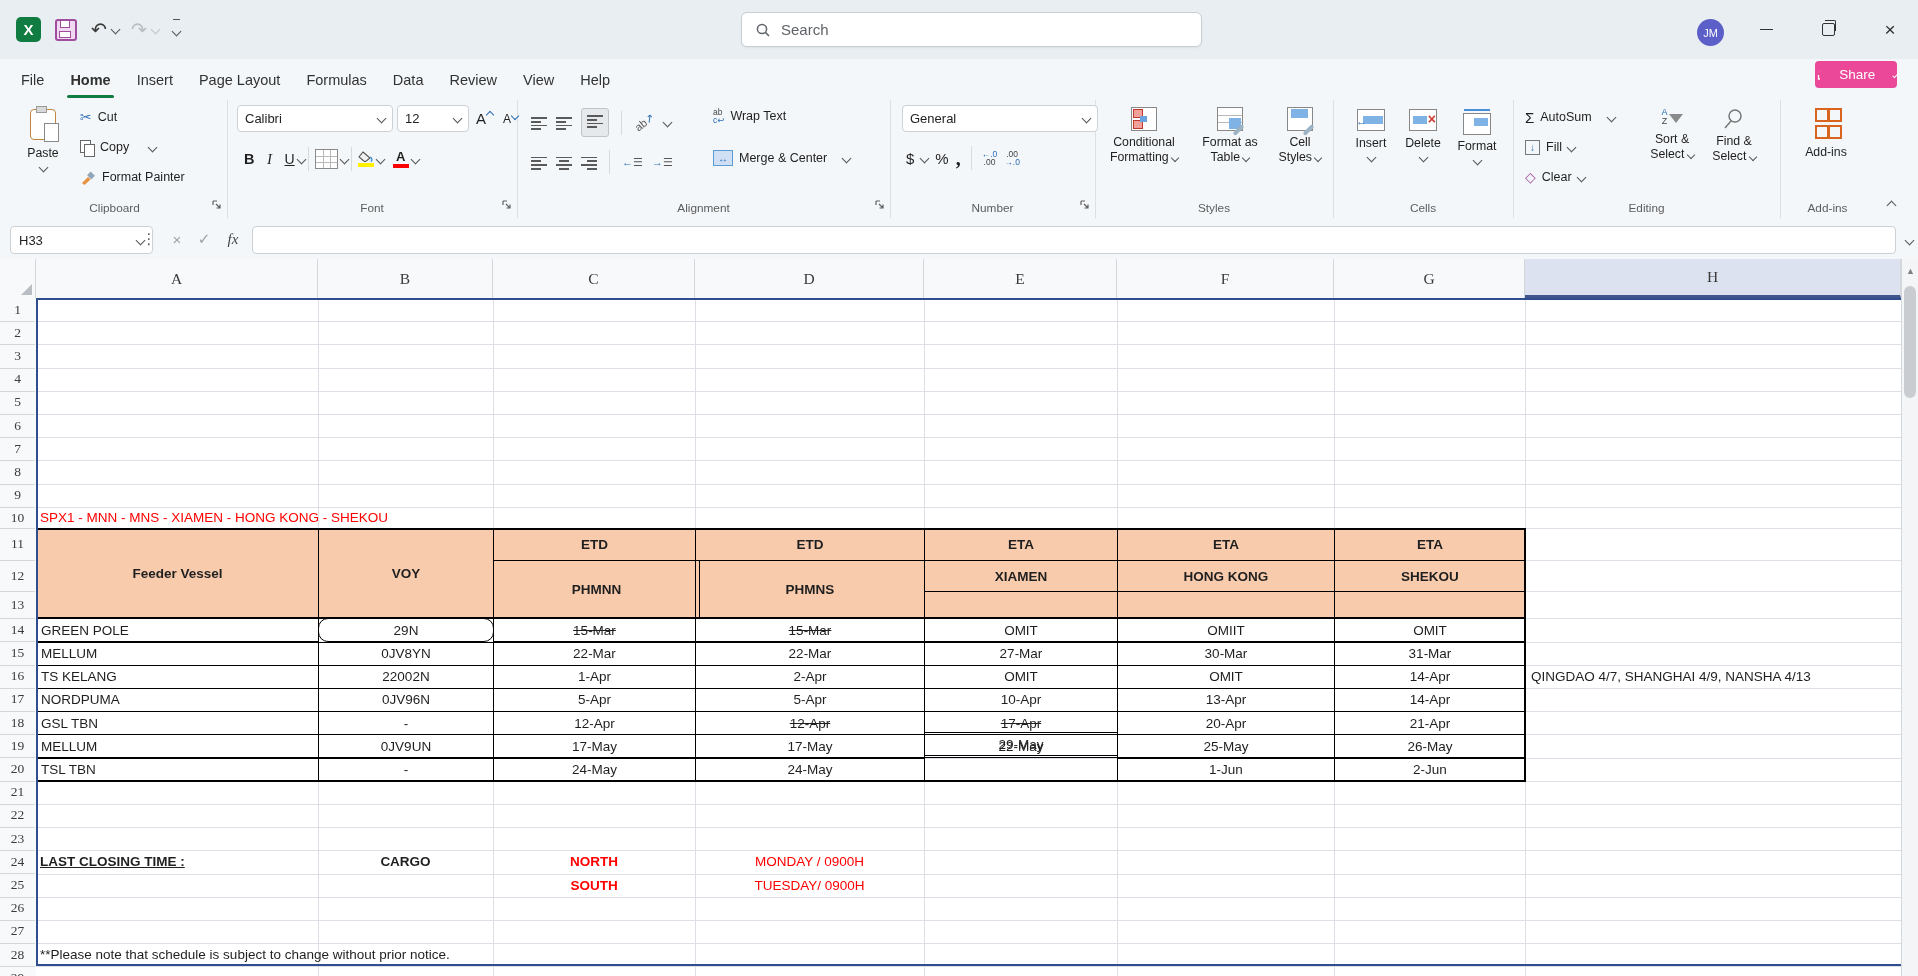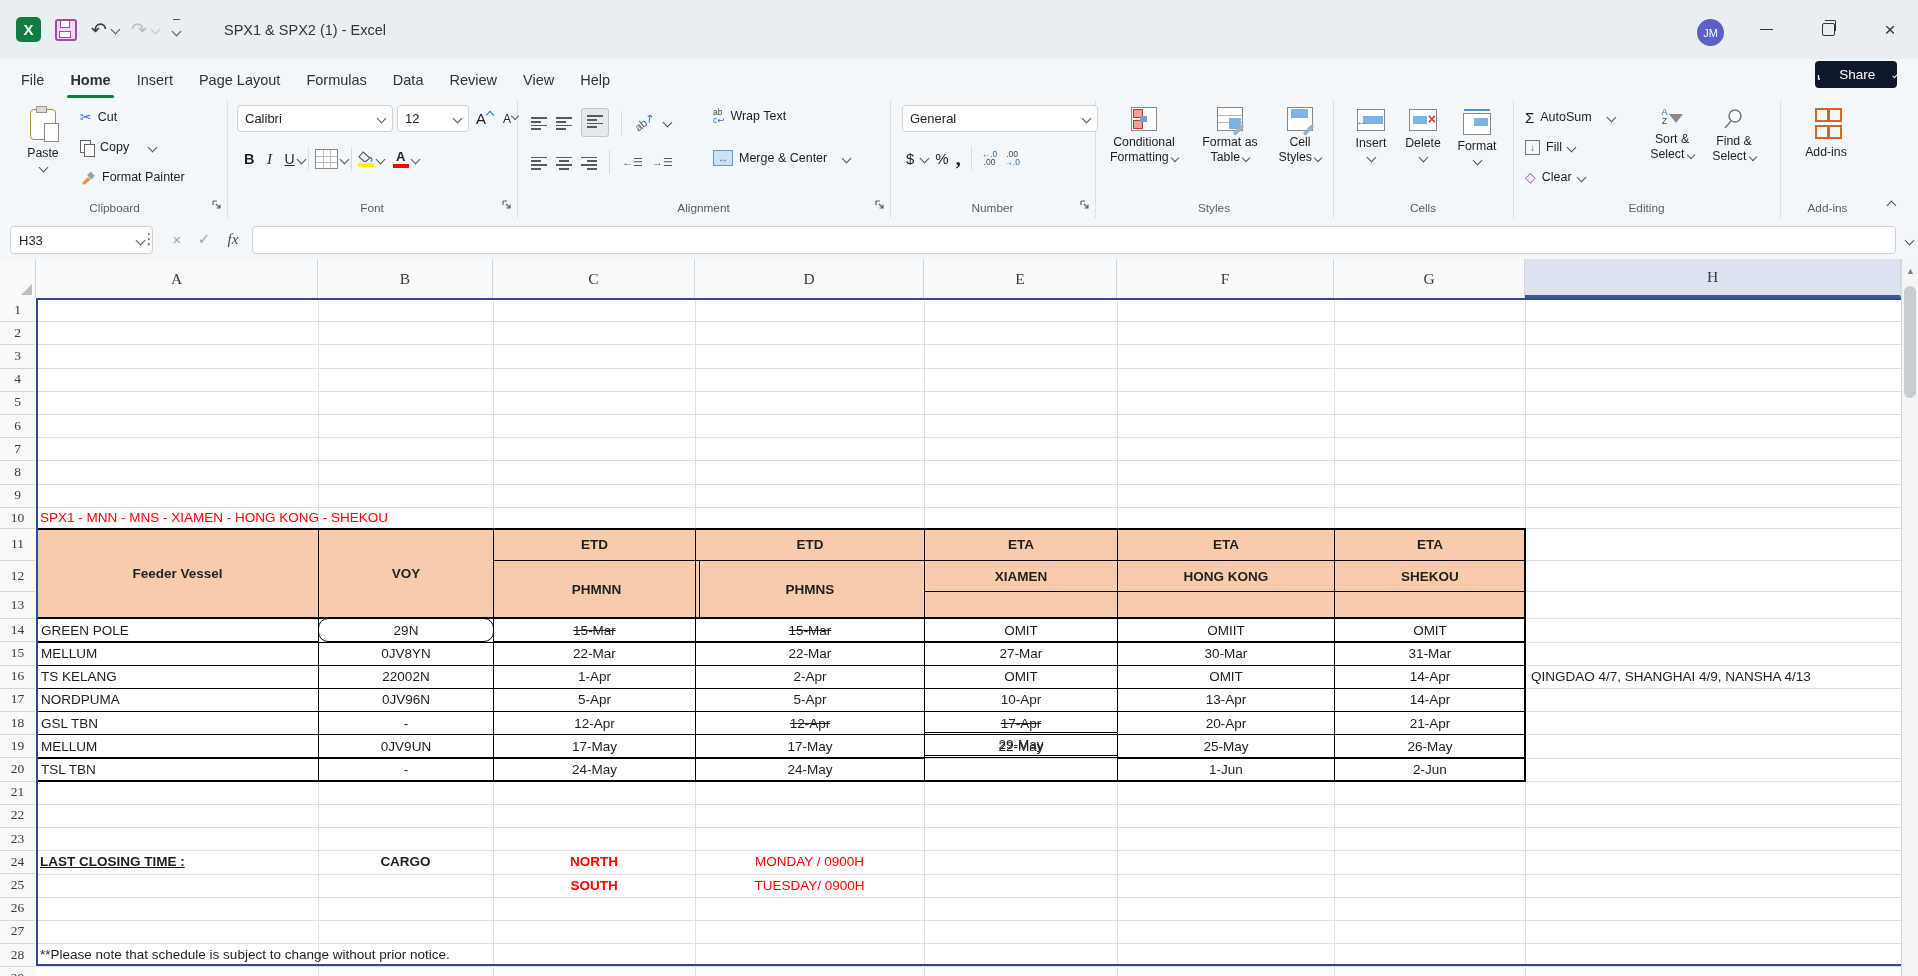--- a/index.html
+++ b/index.html
@@ -28,21 +28,21 @@
   #avatar{position:absolute;left:1697px;top:19px;width:27px;height:27px;border-radius:50%;background:#5B5FC7;
           color:#fff;font-size:11px;display:flex;align-items:center;justify-content:center;}
   .winbtn{position:absolute;top:0;width:44px;height:59px;display:flex;align-items:center;justify-content:center;color:#333;}
   .restore-sq{width:11px;height:11px;border:1.3px solid #333;border-radius:2px;position:relative;background:#E8EEF1;}
   .restore-sq::before{content:"";position:absolute;left:2px;top:-4px;width:10px;height:10px;border:1.3px solid #333;border-left:none;border-bottom:none;border-radius:0 2px 0 0;}
   
   #menurow{position:absolute;left:0;top:59px;width:1918px;height:41px;background:#F4F7F9;display:flex;align-items:stretch;padding-left:8px;}
   .mtab{padding:0 13px;font-size:14.5px;display:flex;align-items:center;position:relative;color:#323232;}
   .mtab.active{font-weight:bold;}
   .mtab.active::after{content:"";position:absolute;left:10px;right:10px;bottom:2px;height:3px;background:#107C41;border-radius:2px;}
-  #sharebtn{position:absolute;left:1815px;top:61px;width:82px;height:27px;background:#0f172a;color:#fff;border-radius:4px;
+  #sharebtn{position:absolute;left:1815px;top:61px;width:82px;height:27px;background:#ec4899;color:#fff;border-radius:4px;
             display:flex;align-items:center;justify-content:center;gap:19px;font-size:13.5px;}
   #sharebtn .chev{border-color:#fff;width:5px;height:5px;}
   
   #ribbon{position:absolute;left:0;top:100px;width:1918px;height:118px;background:#F4F7F9;border-bottom:1px solid #D9DDE1;}
   .rgroup{position:absolute;top:0;height:118px;border-right:1px solid #DCE0E3;}
   .glabel{position:absolute;bottom:3px;left:0;width:100%;text-align:center;font-size:11.8px;color:#5c5c5c;}
   .launcher{position:absolute;bottom:4px;right:5px;}
   .srow{display:flex;align-items:center;height:30px;gap:6px;font-size:12.5px;color:#1f1f1f;}
   .combo{background:#fff;border:1px solid #ccd1d6;border-radius:4px;height:25px;display:flex;align-items:center;
          font-size:13px;padding:0 7px;justify-content:space-between;color:#222;}
@@ -111,21 +111,27 @@
       <span class="saveic"></span>
       <span style="width:14px"></span>
       <span class="uglyph">↶</span>
       <span class="chev" style="margin-left:5px"></span>
       <span style="width:12px"></span>
       <span class="uglyph dis">↷</span>
       <span class="chev dis" style="margin-left:5px"></span>
       <span style="width:14px"></span>
       <span style="display:inline-block;border-top:1.4px solid #555;padding-top:2px;"><span class="chev"></span></span>
     </div>
-    <div id="titletext">SPX1 &amp; SPX2 (1) -  Excel</div>
+    <div id="searchbox">
+      <svg width="16" height="16" style="margin-left:13px">
+        <circle cx="7" cy="7" r="4.6" fill="none" stroke="#5f6368" stroke-width="1.5"></circle>
+        <line x1="10.4" y1="10.4" x2="14" y2="14" stroke="#5f6368" stroke-width="1.5"></line>
+      </svg>
+      <span class="stext">Search</span>
+    </div>
     <div id="avatar">JM</div>
     <div class="winbtn" style="left:1744px;">
         <span style="display:block;width:13px;border-top:1.4px solid #333;"></span>
       </div>
     <div class="winbtn" style="left:1806px;">
         <span class="restore-sq"></span>
       </div>
     <div class="winbtn" style="left:1868px;font-size:19px;">×</div>
   </div>
 

